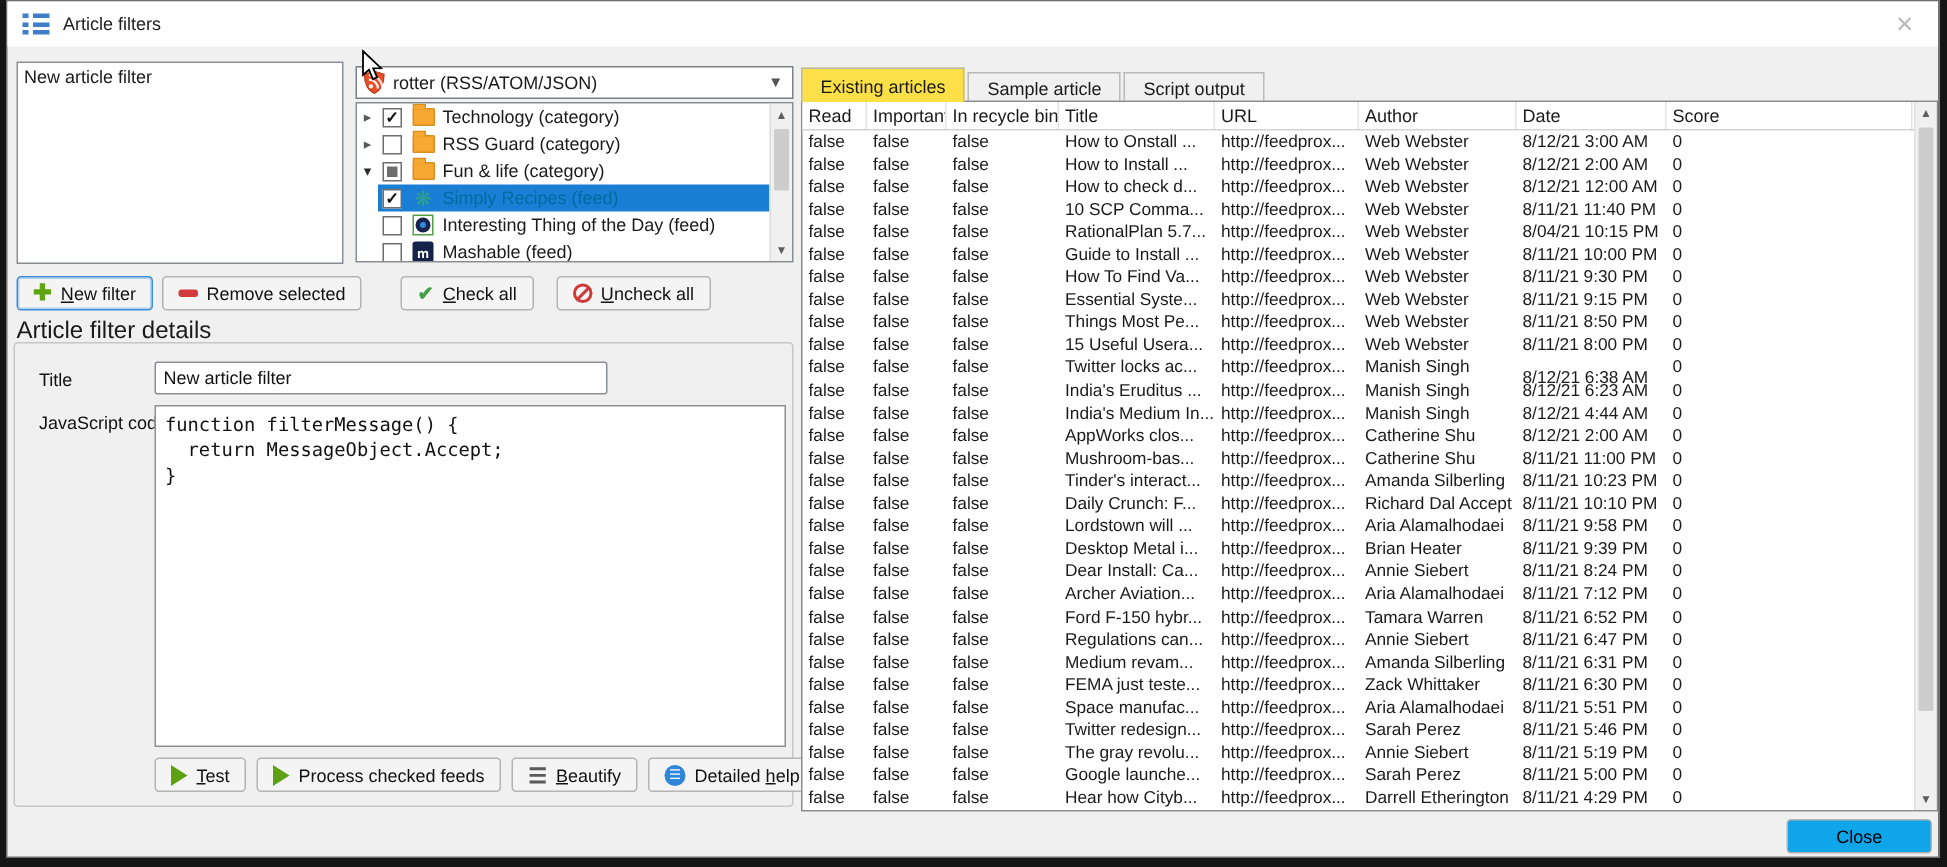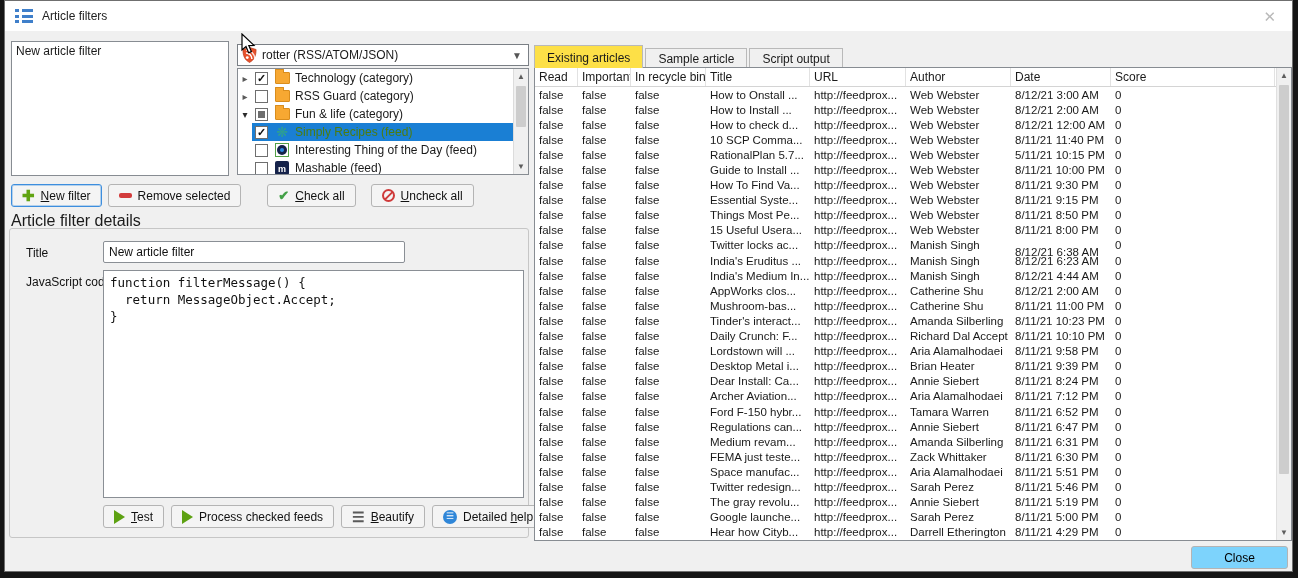--- a/index.html
+++ b/index.html
@@ -36,21 +36,21 @@
   .tree-row .hl { position:absolute; left:14px; right:0; top:0; bottom:0; background:transparent; }
   .tree-row.selected .hl { background:#1a7fd4; }
   .tree-row > * { position:relative; }
   .expander { width:14px; text-align:center; font-size:10px; color:#5a5a5a; }
   .expander.expanded { color:#2b2b2b; }
   .tree-row.child { padding-left:14px; }
   .cb { width:13px; height:13px; background:#fff; border:1px solid #6e6e6e; margin:0 4px 0 3px; display:flex; align-items:center; justify-content:center; font-size:11px; font-weight:bold; color:#111; flex:0 0 13px; }
   .cb .partial { width:7px; height:7px; background:#6e6e6e; }
   .tree-ico { width:16px; height:16px; margin:0 5px 0 2px; display:flex; align-items:center; justify-content:center; flex:0 0 16px; }
   .tree-label { padding-right:4px; }
-  .tree-row.selected .tree-label { color:#4d7c0f; }
+  .tree-row.selected .tree-label { color:#0369a1; }
 
   .folder-svg { width:15px; height:12px; position:relative; background:#f7a832; border:1px solid #d98d1d; border-radius:1px; }
   .folder-svg::before { content:""; position:absolute; left:-1px; top:-4px; width:7px; height:3px; background:#f7a832; border:1px solid #d98d1d; border-bottom:none; border-radius:1px 1px 0 0; }
   .recipes-ico { color:#2fa18e; font-size:14px; line-height:1; }
   .itotd-ico { width:14px; height:14px; background:#fff; border:1px solid #53a046; display:flex; align-items:center; justify-content:center; }
   .itotd-ico .c1 { width:10px; height:10px; border-radius:50%; background:#15224a; display:flex; align-items:center; justify-content:center; }
   .itotd-ico .c2 { width:4px; height:4px; border-radius:50%; background:#2e8ae0; }
   .mashable-ico { width:14px; height:14px; background:#15224a; border-radius:2px; color:#fff; font-size:9px; font-weight:bold; display:flex; align-items:flex-end; justify-content:center; line-height:1.1; }
 
   .vscroll { position:absolute; right:0; top:0; bottom:0; width:15px; background:#f0f0f0; border-left:1px solid #dcdcdc; display:flex; flex-direction:column; }
@@ -85,21 +85,21 @@
 
   .grid { position:absolute; left:529px; top:66px; width:758px; height:474px; background:#fff; border:1px solid #878c92; }
   .grid-header { display:flex; height:19px; border-bottom:1px solid #d4d4d4; background:#fff; margin-right:15px; }
   .gh-cell { font-size:12px; padding:2px 0 0 4px; border-right:1px solid #e2e2e2; overflow:hidden; white-space:nowrap; }
   .grid-body { position:absolute; left:0; top:19px; right:15px; bottom:0; overflow:hidden; }
   .g-row { display:flex; height:15.1px; align-items:center; }
   .g-cell { font-size:11.5px; padding-left:4px; white-space:nowrap; overflow:hidden; }
 
   .grid .vscroll { border-left:1px solid #e0e0e0; }
 
-  .close-btn { position:absolute; left:1186px; top:545px; width:97px; height:23px; background:#7dd3fc; border:1px solid #b4b4b4; border-radius:3px; font-size:12px; display:flex; align-items:center; justify-content:center; }
+  .close-btn { position:absolute; left:1186px; top:545px; width:97px; height:23px; background:#0ea5e9; border:1px solid #b4b4b4; border-radius:3px; font-size:12px; display:flex; align-items:center; justify-content:center; }
 
   
   .shield { width:15px; height:16px; flex:0 0 15px; }
 
   
   .cursor { position:absolute; left:240px; top:33px; z-index:50; }
 </style>
 </head>
 <body>
 
@@ -313,21 +313,21 @@
           <span class="g-cell" style="width: 100px;">8/11/21 11:40 PM</span>
           <span class="g-cell" style="width: 164px;">0</span>
         </div>
         <div class="g-row">
           <span class="g-cell" style="width: 43px;">false</span>
           <span class="g-cell" style="width: 53px;">false</span>
           <span class="g-cell" style="width: 75px;">false</span>
           <span class="g-cell" style="width: 104px;">RationalPlan 5.7...</span>
           <span class="g-cell" style="width: 96px;">http://feedprox...</span>
           <span class="g-cell" style="width: 105px;">Web Webster</span>
-          <span class="g-cell" style="width: 100px;">5/11/21 10:15 PM</span>
+          <span class="g-cell" style="width: 100px;">8/04/21 10:15 PM</span>
           <span class="g-cell" style="width: 164px;">0</span>
         </div>
         <div class="g-row">
           <span class="g-cell" style="width: 43px;">false</span>
           <span class="g-cell" style="width: 53px;">false</span>
           <span class="g-cell" style="width: 75px;">false</span>
           <span class="g-cell" style="width: 104px;">Guide to Install ...</span>
           <span class="g-cell" style="width: 96px;">http://feedprox...</span>
           <span class="g-cell" style="width: 105px;">Web Webster</span>
           <span class="g-cell" style="width: 100px;">8/11/21 10:00 PM</span>

